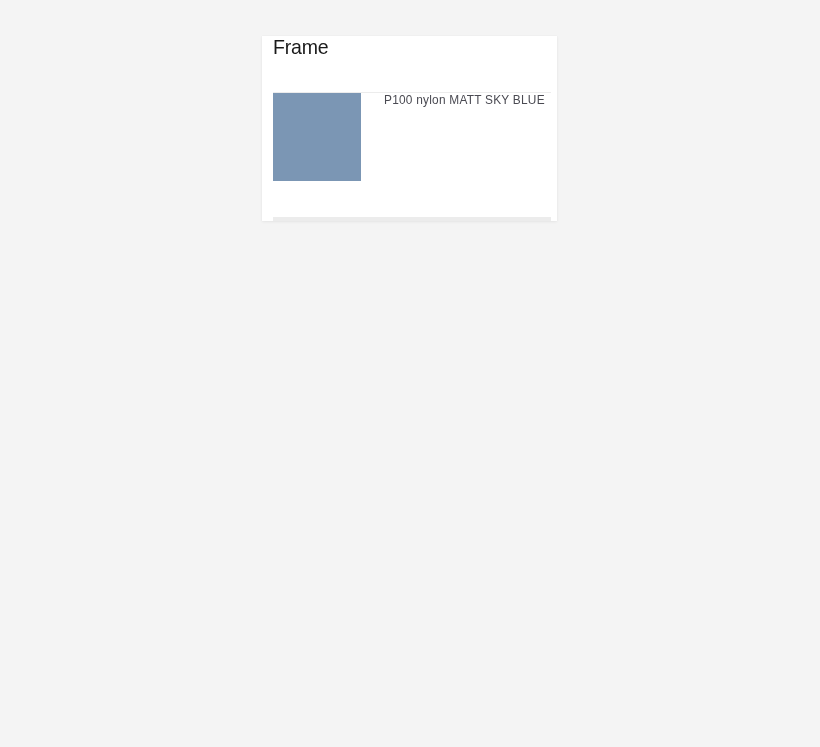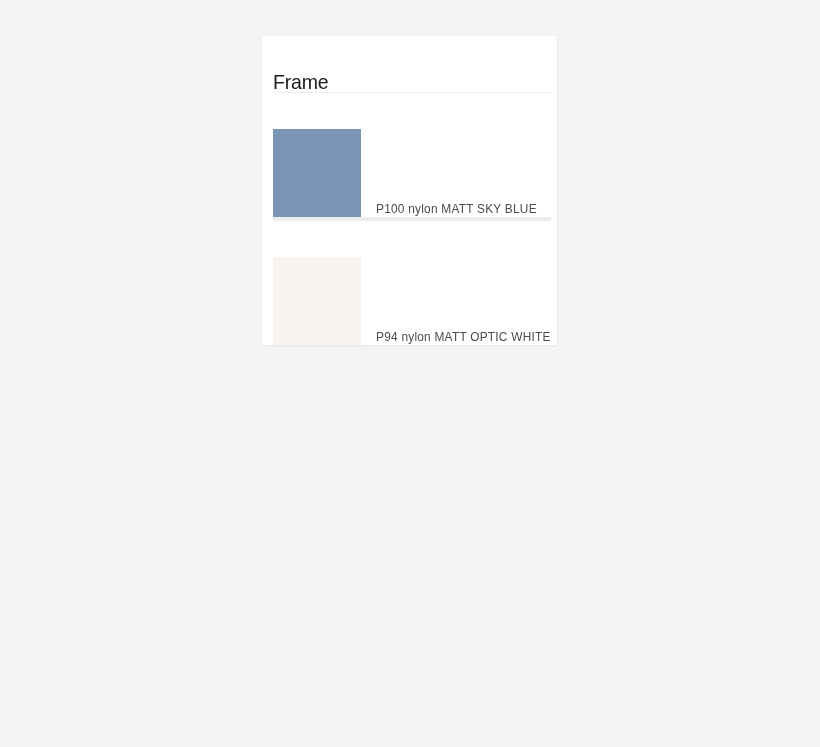--- a/index.html
+++ b/index.html
@@ -29,21 +29,21 @@
     top: 36px;
     width: 295px;
     background: #ffffff;
     box-shadow: 0 1px 3px rgba(0,0,0,0.06), 0 0 1px rgba(0,0,0,0.05);
   }
 
   
   .card-header {
     height: 56px;
     display: flex;
-    align-items: flex-end;
+    align-items: flex-start;
     padding: 0 0 0 11px;
     box-sizing: border-box;
   }
   .card-title {
     font-family: "Liberation Sans", sans-serif;
     font-size: 21px;
     line-height: 1;
     font-weight: 400;
     letter-spacing: -0.2px;
     color: #1a1a1a;
@@ -59,23 +59,24 @@
   }
 
   
   .rows {
     display: block;
   }
   .row {
     position: relative;
     height: 124px;
     display: flex;
-    align-items: flex-end;
+    align-items: flex-start;
     padding-left: 11px;
     box-sizing: border-box;
+    gap: 8px;
   }
   .swatch {
     width: 88px;
     height: 88px;
     flex: 0 0 88px;
     background: #cccccc;
   }
   .row-label {
     margin-left: 15px;
     font-family: "Liberation Sans", sans-serif;
@@ -103,21 +104,17 @@
 
     <div class="rows">
         <div class="row">
           <div class="swatch" style="background: rgb(123, 150, 180);"></div>
           <div class="row-label">P100 nylon MATT SKY BLUE</div>
         </div>
         <div class="divider"></div>
         <div class="divider"></div>
         <div class="divider"></div>
         <div class="divider"></div>
-        <div class="row">
-          <div class="swatch" style="background: rgb(248, 244, 239);"></div>
-          <div class="row-label">P94 nylon MATT OPTIC WHITE</div>
-        </div>
       </div>
 
   </div>
 
 </div>
 
 </body></html>

